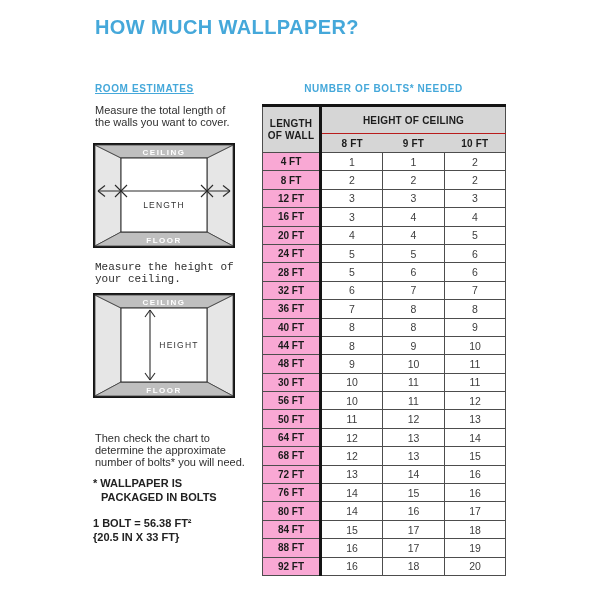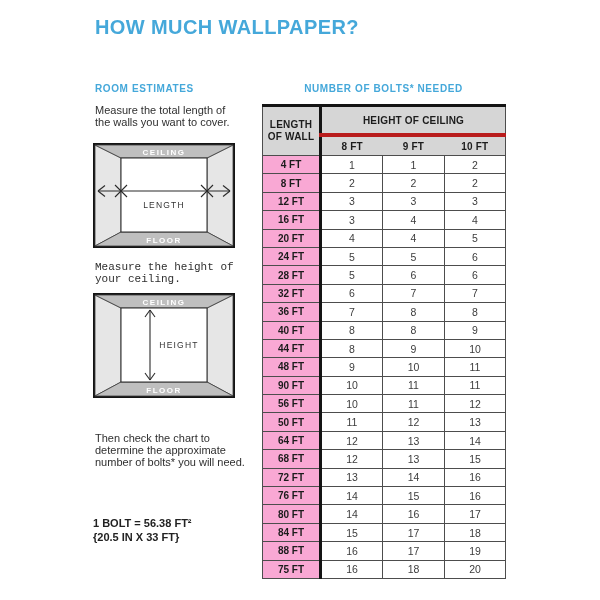--- a/index.html
+++ b/index.html
@@ -7,21 +7,21 @@
     position:relative;width:600px;height:600px;background:#ffffff;overflow:hidden;
     font-family:"Liberation Sans","DejaVu Sans",sans-serif;color:#2f2f2f;
   }
   .abs{position:absolute;}
   #page-title{
     left:95px;top:16px;font-size:20px;font-weight:bold;color:#45a8da;letter-spacing:.4px;
   }
   .section-header{
     font-size:10px;font-weight:bold;color:#45a8da;letter-spacing:.6px;
   }
-  #room-estimates-header{left:95px;top:83px;}
+  #room-estimates-header{left:95px;top:83px;text-decoration:underline;}
   #bolts-header{left:262px;top:83px;width:243px;text-align:center;}
   .step-text{
     left:95px;font-size:11px;line-height:12px;color:#2f2f2f;white-space:pre-line;
   }
   #step1{top:104px;}
   #step2{top:261px;font-family:Liberation Mono, monospace;}
   #step3{top:408px;margin-top:24px;}
   .note{left:93px;font-size:11px;font-weight:bold;color:#222;line-height:14px;}
   #footnote{top:476px;}
   #footnote .indent{padding-left:8px;}
@@ -31,21 +31,21 @@
   #diagram-height{top:293px;}
 
   
   #bolts-table-wrap{left:262px;top:104px;width:243px;}
   table{border-collapse:collapse;table-layout:fixed;width:243px;
         border:1px solid #4d4d4d;border-top:3px solid #141414;}
   th,td{padding:0;text-align:center;vertical-align:middle;}
   th{background:#d6d6d6;font-size:10px;font-weight:bold;color:#1c1c1c;letter-spacing:.2px;}
   th.corner{border-right:3px solid #141414;border-bottom:1px solid #4d4d4d;
             white-space:pre-line;line-height:12px;width:58px;}
-  th.groupheader{border-bottom:4px solid #b91c1c;height:26px;}
+  th.groupheader{border-bottom:1px solid #b91c1c;height:26px;}
   th.subheader{height:18px;border-bottom:1px solid #4d4d4d;border-left:none;border-right:none;}
   tbody td{height:17.4px;font-size:10.5px;color:#3c3c3c;background:#fff;
            border:1px solid #4d4d4d;}
   tbody td.rowlabel{background:#f9a8d4;font-weight:bold;color:#1c1c1c;font-size:10px;
            border-right:3px solid #141414;}
   
   .svg-band-label{font-family:"Liberation Sans","DejaVu Sans",sans-serif;font-size:8px;font-weight:bold;
            fill:#ffffff;letter-spacing:1.5px;}
   .svg-measure-label{font-family:"Liberation Sans","DejaVu Sans",sans-serif;font-size:8.5px;
            fill:#333;letter-spacing:1.2px;}
@@ -104,20 +104,24 @@
       <line x1="57" y1="87" x2="52" y2="80"></line>
         <line x1="57" y1="87" x2="62" y2="80"></line>
     </g>
     <text x="86" y="55" text-anchor="middle" class="svg-measure-label">HEIGHT</text>
   </svg>
 
   <div id="step3" class="abs step-text">Then check the chart to
 determine the approximate
 number of bolts* you will need.</div>
 
+  <div id="footnote" class="abs note">
+    <div>* WALLPAPER IS</div>
+    <div class="indent">PACKAGED IN BOLTS</div>
+  </div>
 
   <div id="bolt-info" class="abs note">
     <div>1 BOLT = 56.38 FT²</div>
     <div>{20.5 IN X 33 FT}</div>
   </div>
 
   <div id="bolts-header" class="abs section-header">NUMBER OF BOLTS* NEEDED</div>
 
   <div id="bolts-table-wrap" class="abs">
     <table>
@@ -206,21 +210,21 @@
             <td>9</td>
             <td>10</td>
           </tr>
           <tr>
             <td class="rowlabel">48 FT</td>
             <td>9</td>
             <td>10</td>
             <td>11</td>
           </tr>
           <tr>
-            <td class="rowlabel">90 FT</td>
+            <td class="rowlabel">30 FT</td>
             <td>10</td>
             <td>11</td>
             <td>11</td>
           </tr>
           <tr>
             <td class="rowlabel">56 FT</td>
             <td>10</td>
             <td>11</td>
             <td>12</td>
           </tr>
@@ -266,21 +270,21 @@
             <td>17</td>
             <td>18</td>
           </tr>
           <tr>
             <td class="rowlabel">88 FT</td>
             <td>16</td>
             <td>17</td>
             <td>19</td>
           </tr>
           <tr>
-            <td class="rowlabel">75 FT</td>
+            <td class="rowlabel">92 FT</td>
             <td>16</td>
             <td>18</td>
             <td>20</td>
           </tr>
         </tbody>
     </table>
   </div>
 
 </div>
 

